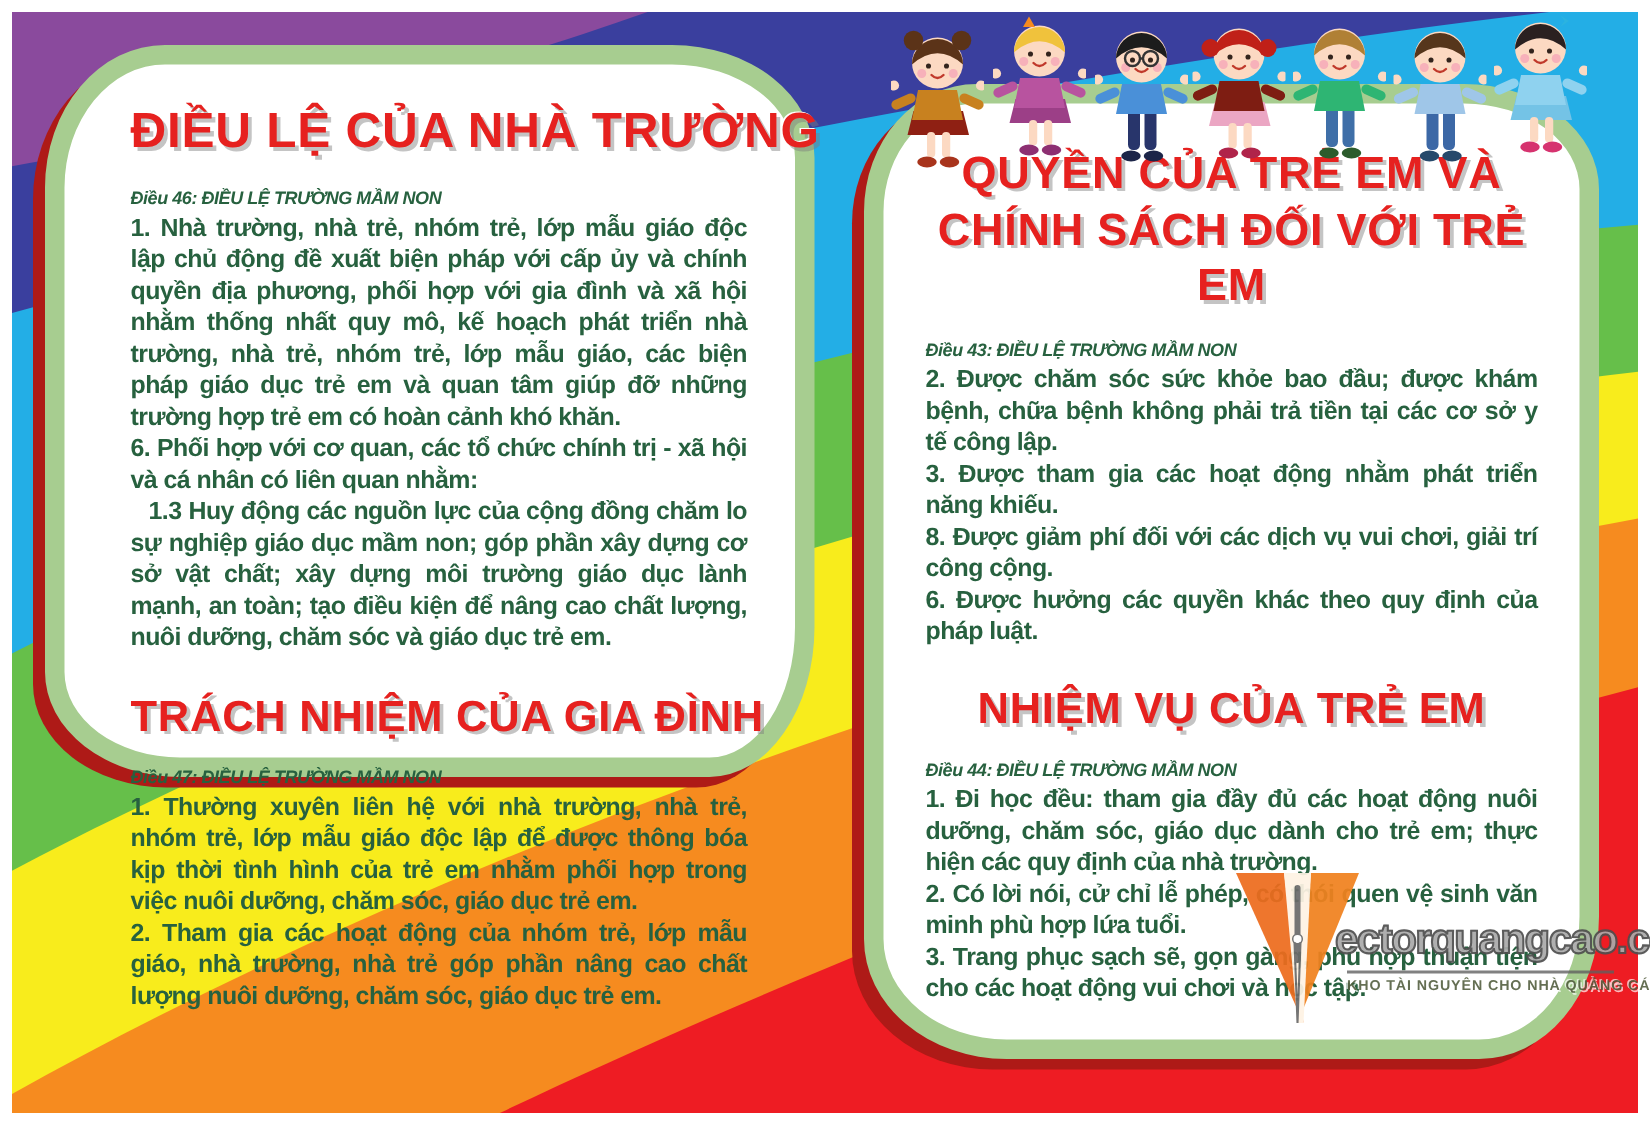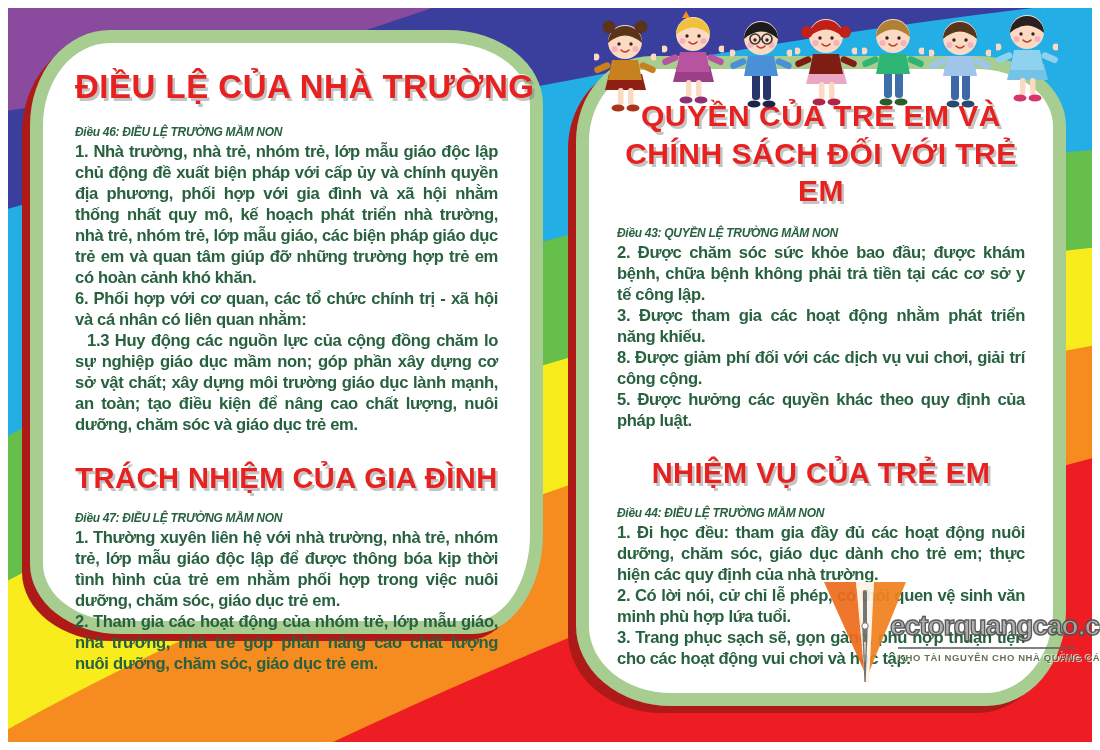--- a/index.html
+++ b/index.html
@@ -9,23 +9,23 @@
   }
   .bg-stripes{position:absolute;left:8px;top:8px;width:1084px;height:734px;}
   
   .page-card{
     position:absolute;box-sizing:border-box;background:#fff;
     border:13px solid var(--border-green);
     box-shadow:-9px 8px 0 -1px var(--border-red);
     z-index:5;
   }
   .card-left{
-    left:30px;top:30px;width:513px;height:604px;
+    left:30px;top:30px;width:513px;height:488px;
     border-radius:80px 95px 70px 90px / 95px 75px 100px 70px;
-    padding:16px 32px 10px 32px;
+    padding:16px 32px 10px 44px;
   }
   .card-right{
     left:576px;top:56px;width:490px;height:650px;
     border-radius:75px 90px 80px 95px / 85px 70px 95px 80px;
     padding:24px 28px 10px 28px;
   }
   .page-title{
     text-align:center;color:var(--title-red);font-weight:800;
     font-size:33px;letter-spacing:.5px;line-height:1.08;margin:10px 0 20px 0;
     text-shadow:2.5px 2.5px 0 rgba(125,125,125,.45), -1px -1px 0 #fff;
@@ -94,25 +94,25 @@
     <p class="law-text">1. Thường xuyên liên hệ với nhà trường, nhà trẻ, nhóm trẻ, lớp mẫu giáo độc lập để được thông bóa kịp thời tình hình của trẻ em nhằm phối hợp trong việc nuôi dưỡng, chăm sóc, giáo dục trẻ em.</p>
     <p class="law-text">2. Tham gia các hoạt động của nhóm trẻ, lớp mẫu giáo, nhà trường, nhà trẻ góp phần nâng cao chất lượng nuôi dưỡng, chăm sóc, giáo dục trẻ em.</p>
   </div>
 
   <div class="page-card card-right">
     <h1 class="page-title two-line">
       <span>QUYỀN CỦA TRẺ EM VÀ</span><br>
       <span>CHÍNH SÁCH ĐỐI VỚI TRẺ EM</span>
     </h1>
 
-    <p class="law-heading">Điều 43: QUYỀN LỆ TRƯỜNG MẦM NON</p>
+    <p class="law-heading">Điều 43: ĐIỀU LỆ TRƯỜNG MẦM NON</p>
     <p class="law-text">2. Được chăm sóc sức khỏe bao đầu; được khám bệnh, chữa bệnh không phải trả tiền tại các cơ sở y tế công lập.</p>
     <p class="law-text">3. Được tham gia các hoạt động nhằm phát triển năng khiếu.</p>
     <p class="law-text">8. Được giảm phí đối với các dịch vụ vui chơi, giải trí công cộng.</p>
-    <p class="law-text">5. Được hưởng các quyền khác theo quy định của pháp luật.</p>
+    <p class="law-text">6. Được hưởng các quyền khác theo quy định của pháp luật.</p>
 
     <h2 class="section-title">NHIỆM VỤ CỦA TRẺ EM</h2>
     <p class="law-heading">Điều 44: ĐIỀU LỆ TRƯỜNG MẦM NON</p>
     <p class="law-text">1. Đi học đều: tham gia đầy đủ các hoạt động nuôi dưỡng, chăm sóc, giáo dục dành cho trẻ em; thực hiện các quy định của nhà trường.</p>
     <p class="law-text">2. Có lời nói, cử chỉ lễ phép, có thói quen vệ sinh văn minh phù hợp lứa tuổi.</p>
     <p class="law-text">3. Trang phục sạch sẽ, gọn gàng, phù hợp thuận tiện cho các hoạt động vui chơi và học tập.</p>
 
   </div>
 
   <div class="children-row">

